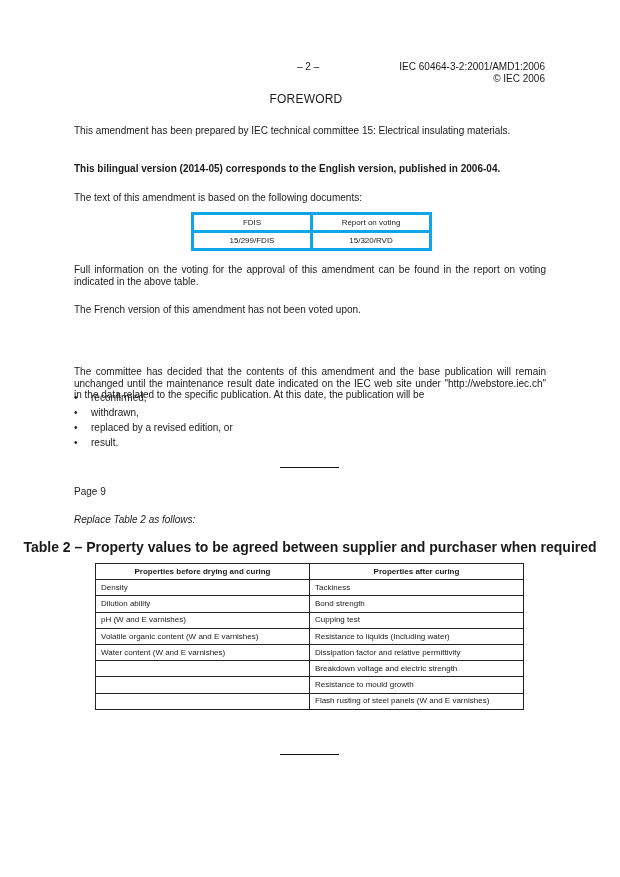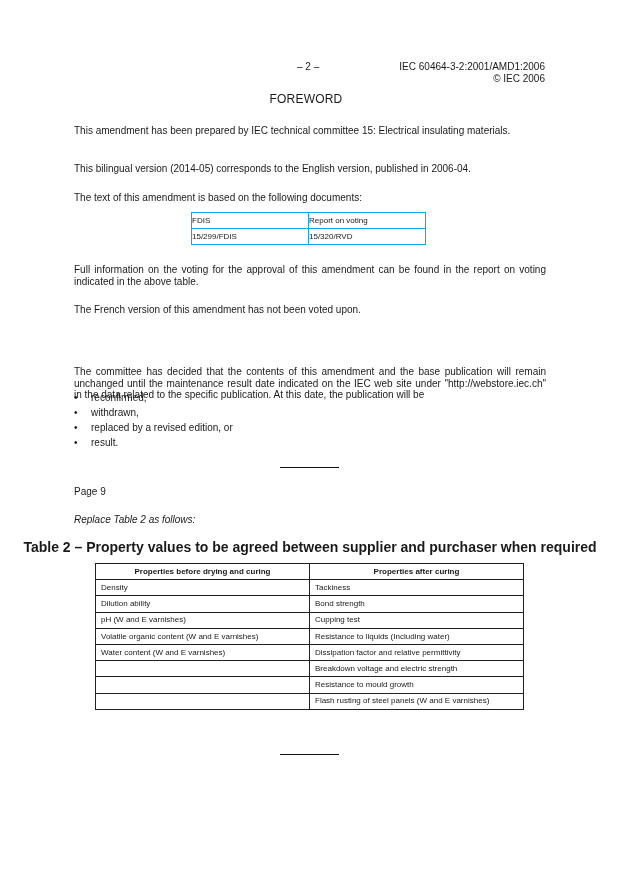--- a/index.html
+++ b/index.html
@@ -51,23 +51,24 @@
       font-size: 10px;
       line-height: 11.5px;
     }
     table.docs {
       position: absolute;
       left: 191px; top: 212px;
       border-collapse: collapse;
       font-size: 8px;
     }
     table.docs td {
-      border: 1px solid #0ea5e9;
+      border: 3px solid #0ea5e9;
       width: 116px;
       height: 15px;
+      text-align: center;
       padding: 0;
     }
     .bullets {
       position: absolute;
       left: 74px; top: 390px;
       margin: 0; padding: 0;
       list-style: none;
     }
     .bullets li {
       position: relative;
@@ -122,21 +123,21 @@
 
   <div class="hdr-page">– 2 –</div>
   <div class="hdr-ref">
     <div>IEC 60464-3-2:2001/AMD1:2006</div>
     <div>© IEC 2006</div>
   </div>
 
   <div class="title">FOREWORD</div>
 
   <div class="para" style="top:125px;">This amendment has been prepared by IEC technical committee 15: Electrical insulating materials.</div>
-  <div class="para" style="top:163px;">This bilingual version (2014-05) corresponds to the English version, published in 2006-04.</div>
+  <div class="para" style="top:163px;font-weight:bold;">This bilingual version (2014-05) corresponds to the English version, published in 2006-04.</div>
   <div class="para" style="top:192px;">The text of this amendment is based on the following documents:</div>
 
   <table class="docs">
     <tbody>
         <tr>
       <td>FDIS</td>
       <td>Report on voting</td>
     </tr>
     <tr>
       <td>15/299/FDIS</td>

